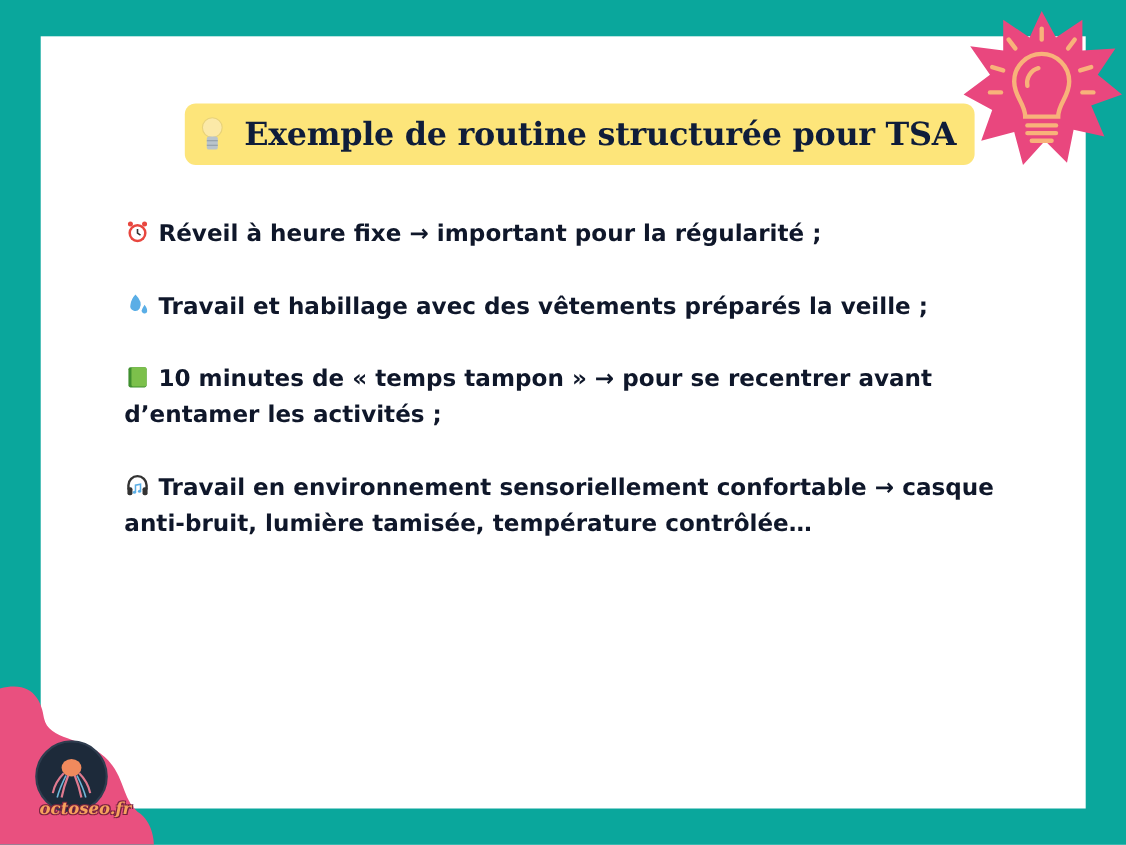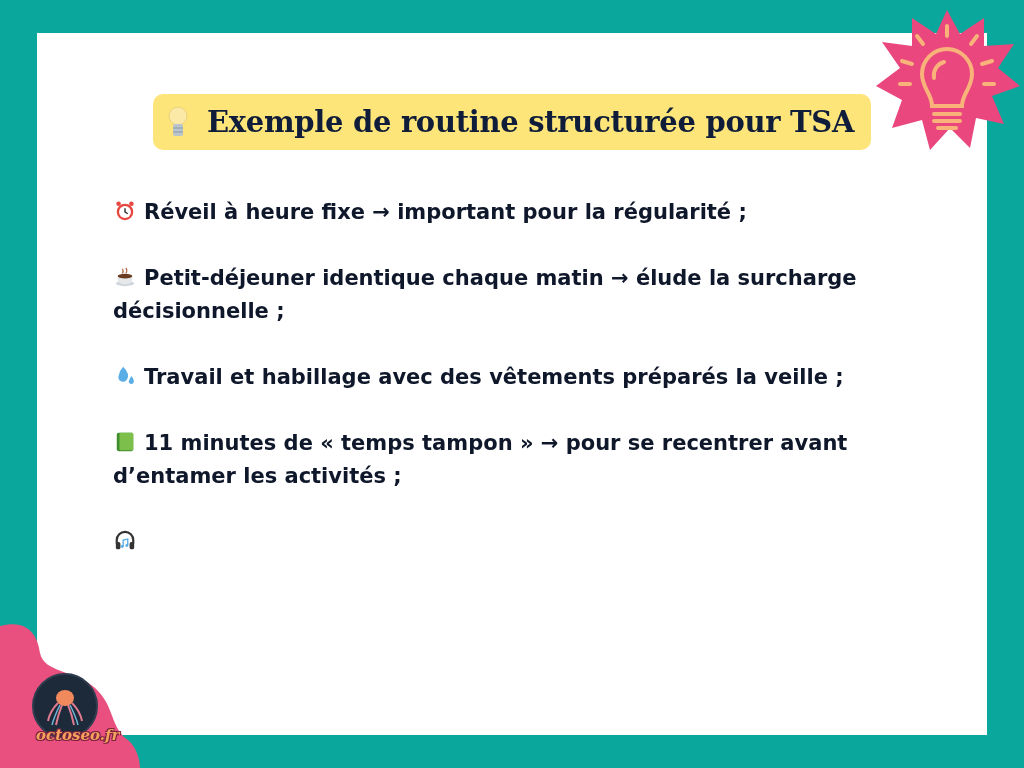--- a/index.html
+++ b/index.html
@@ -7,21 +7,21 @@
     width: 1024px; height: 768px; overflow: hidden;
     background: #0aa79c;
     position: relative;
     font-family: "DejaVu Sans", sans-serif;
   }
   .panel {
     position: absolute; left: 37px; top: 33px; width: 950px; height: 702px;
     background: #ffffff;
   }
   .title-banner {
-    position: absolute; left: 153px; top: 94px; width: 718px; height: 56px;
+    position: absolute; left: 168px; top: 94px; width: 718px; height: 56px;
     background: #fde57a; border-radius: 10px;
     display: flex; align-items: center;
   }
   .title-bulb {
     width: 30px; height: 40px; margin-left: 10px; margin-right: 14px;
     display: flex; align-items: center; justify-content: center;
   }
   .title-text {
     font-family: "DejaVu Serif", serif; font-weight: bold;
     font-size: 29px; color: #0f1d3a; letter-spacing: -0.3px; white-space: nowrap;
@@ -89,47 +89,39 @@
     <svg class="emoji" viewBox="0 0 24 24">
       <circle cx="12" cy="13" r="9" fill="#e8473f"></circle>
       <circle cx="12" cy="13" r="6.5" fill="#ffffff"></circle>
       <path d="M12 9 V13 L15 15" stroke="#333" stroke-width="1.6" fill="none"></path>
       <circle cx="5" cy="4" r="2.5" fill="#e8473f"></circle>
         <circle cx="19" cy="4" r="2.5" fill="#e8473f"></circle>
     </svg><span>Réveil à heure fixe → important pour la régularité ;</span>
   </div>
   <div class="item">
     <svg class="emoji" viewBox="0 0 24 24">
-      <ellipse cx="12" cy="19" rx="10" ry="3" fill="#cfd6dc"></ellipse>
-      <path d="M4 11 H20 V15 A8 5 0 0 1 4 15 Z" fill="#e6e9ec"></path>
-      <ellipse cx="12" cy="11" rx="8" ry="2.5" fill="#6b3b20"></ellipse>
-      <path d="M9 3 Q11 6 9 8 M13 2 Q15 5 13 8" stroke="#b26a4a" stroke-width="1.3" fill="none"></path>
-    </svg><span>Petit-déjeuner identique chaque matin → élude la surcharge décisionnelle ;</span>
-  </div>
-  <div class="item">
-    <svg class="emoji" viewBox="0 0 24 24">
       <path d="M10 2 Q18 10 14 16 A5 5 0 0 1 5 12 Q6 6 10 2 Z" fill="#5aaee6"></path>
       <path d="M19 12 Q23 17 21 20 A3 3 0 0 1 16 18 Q17 15 19 12 Z" fill="#5aaee6"></path>
     </svg><span>Travail et habillage avec des vêtements préparés la veille ;</span>
   </div>
   <div class="item">
     <svg class="emoji" viewBox="0 0 24 24">
       <rect x="3" y="2" width="18" height="20" rx="2" fill="#3f8f2f"></rect>
       <rect x="6" y="2" width="15" height="19" rx="1.5" fill="#7cc04b"></rect>
-    </svg><span>11 minutes de « temps tampon » → pour se recentrer avant d’entamer les activités ;</span>
+    </svg><span>10 minutes de « temps tampon » → pour se recentrer avant d’entamer les activités ;</span>
   </div>
   <div class="item">
     <svg class="emoji" viewBox="0 0 24 24">
       <path d="M3 15 V11 A9 9 0 0 1 21 11 V15" stroke="#333" stroke-width="2.4" fill="none"></path>
       <rect x="2" y="13" width="5" height="8" rx="2" fill="#333"></rect>
       <rect x="17" y="13" width="5" height="8" rx="2" fill="#333"></rect>
       <path d="M10 18 V11 L15 10 V17" stroke="#5aaee6" stroke-width="1.5" fill="none"></path>
       <circle cx="9" cy="18" r="1.6" fill="#5aaee6"></circle>
         <circle cx="14" cy="17" r="1.6" fill="#5aaee6"></circle>
-    </svg>
+    </svg><span>Travail en environnement sensoriellement confortable → casque anti-bruit, lumière tamisée, température contrôlée…</span>
   </div>
 </div>
 
 <svg class="blob" viewBox="0 0 150 150">
   <path d="M0,8 C30,0 38,20 40,35 C44,55 75,52 95,70 C115,88 110,110 128,122 C140,132 140,150 140,150 L0,150 Z" fill="#e9507f"></path>
 </svg>
 <div class="logo-circle">
   <svg width="50" height="50" viewBox="0 0 50 50">
     <ellipse cx="25" cy="17" rx="9" ry="8" fill="#f08a5d"></ellipse>
     <g stroke="#e07a8f" stroke-width="2" fill="none">

